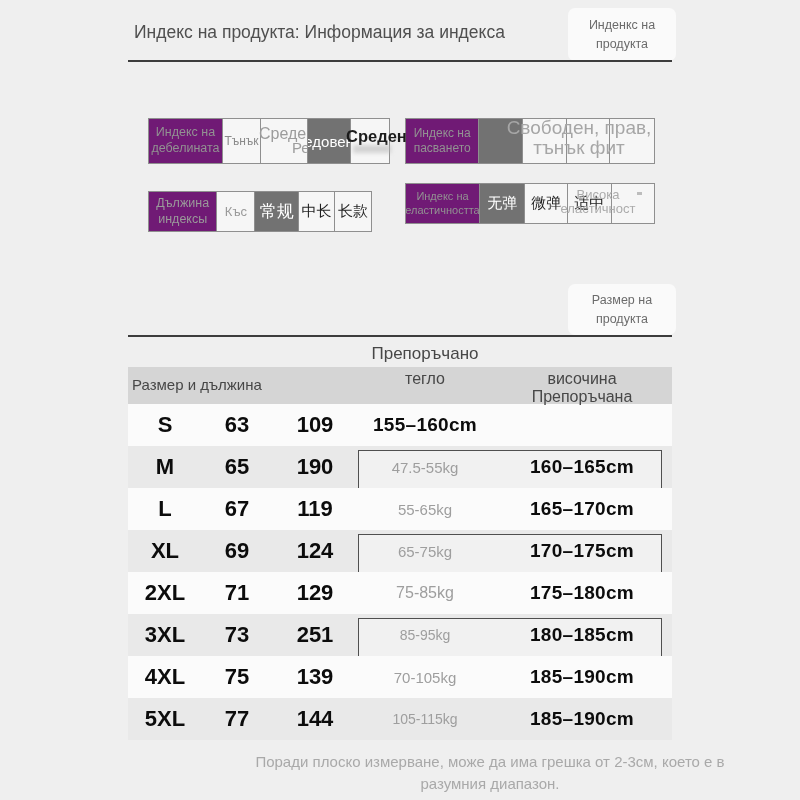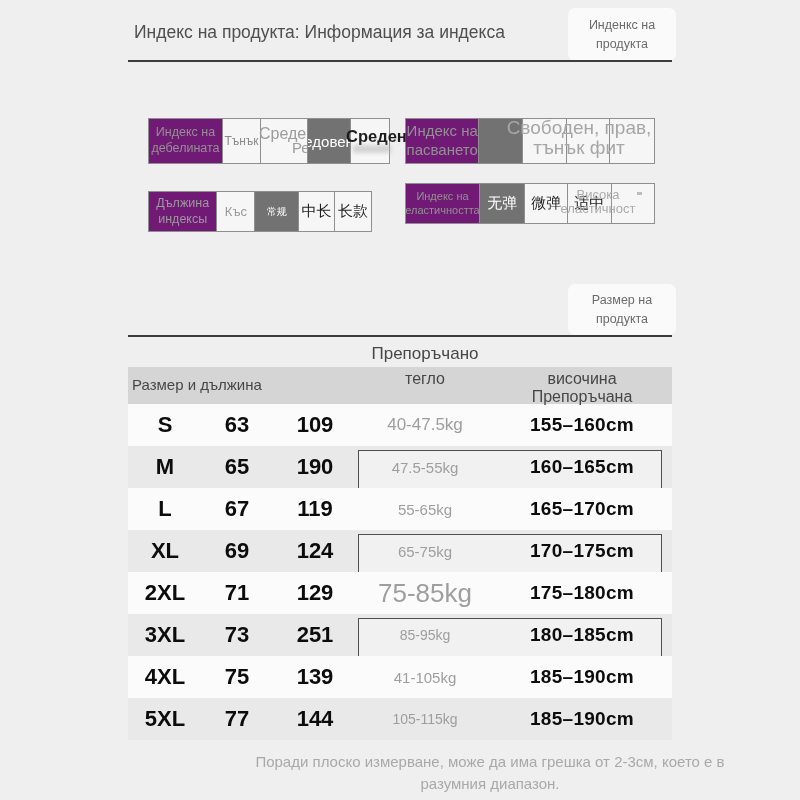--- a/index.html
+++ b/index.html
@@ -38,30 +38,30 @@
   .th-c3{width:43px;overflow:hidden;}
   .th-c3 span{position:absolute;left:-13px;top:14px;font-size:15px;white-space:nowrap;color:#fff;}
   .th-c4{width:39px;}
   .ov-sreden{left:110px;top:6px;font-size:16px;}
   .ov-redoven{left:143px;top:20px;font-size:15px;}
   .ov-sreden-bold{left:197px;top:8px;font-size:16.5px;font-weight:700;color:#1c1c1c;z-index:3;}
   .smudge{position:absolute;left:204px;top:26px;width:38px;height:8px;background:#b5b5b5;
           opacity:.55;filter:blur(2px);z-index:3;}
 
   
-  .blk-fit .lab{width:73px;font-size:15px;text-align:center;}
+  .blk-fit .lab{width:73px;font-size:12px;text-align:center;}
   .fit-c{width:44px;}
   .fit-last{width:45px;}
   .ov-fit{left:88px;top:-1px;width:170px;text-align:center;font-size:19px;line-height:20px;
           color:#a6a6a6;white-space:normal;z-index:3;}
 
   
   .blk-length .lab{width:73px;font-size:12.5px;color:#9a9a9a;}
   .len-c1{width:41px;font-size:13px;color:#9a9a9a;}
-  .len-c2{width:47px;font-size:10px;}
+  .len-c2{width:47px;font-size:17px;}
   .len-c3{width:39px;font-size:15px;color:#1f1f1f;}
   .len-c4{width:40px;font-size:15px;color:#1f1f1f;}
 
   
   .blk-elastic .lab{width:73px;font-size:11px;}
   .el-c1{width:46px;font-size:15px;}
   .el-c2{width:43px;font-size:15px;color:#1f1f1f;}
   .el-c3{width:44px;font-size:15px;color:#1f1f1f;}
   .el-c4{width:44px;}
   .ov-elastic{left:132px;top:4px;width:120px;text-align:center;font-size:13px;line-height:14px;
@@ -82,21 +82,21 @@
   .trow{position:relative;display:grid;grid-template-columns:74px 70px 86px 134px 180px;
         height:42px;align-items:center;background:#fbfbfb;}
   .trow.shaded{background:#e9e9e9;}
   .trow.boxed::after{content:"";position:absolute;left:230px;width:304px;top:4px;bottom:-4px;
         border:1.5px solid #4f4f4f;background:rgba(252,252,252,0.4);box-sizing:border-box;z-index:0;}
   .tc{text-align:center;position:relative;z-index:1;}
   .c-size,.c-len,.c-chest{font-size:22px;font-weight:700;color:#0c0c0c;}
   .c-weight{font-size:15px;color:#9e9e9e;}
   .c-height{font-size:19px;font-weight:700;color:#0c0c0c;letter-spacing:.3px;}
   .trow[data-row="0"] .c-weight{font-size:17px;}
-  .trow[data-row="4"] .c-weight{font-size:26px;}
+  .trow[data-row="4"] .c-weight{font-size:16px;}
   .trow[data-row="5"] .c-weight{font-size:14px;}
   .trow[data-row="7"] .c-weight{font-size:14px;}
 
   .footer{position:absolute;left:150px;top:751px;width:680px;text-align:center;
           font-size:15px;color:#a9a9a9;line-height:22px;}
   .footer span{display:block;}
 </style>
 </head>
 <body>
 
@@ -163,21 +163,20 @@
   <div class="hlbl h-height">
     <span style="display:block">височина</span>
     <span style="display:block">Препоръчана</span>
   </div>
 
   <div class="rows">
     <div class="trow" data-row="0">
       <div class="tc c-size">S</div>
       <div class="tc c-len">63</div>
       <div class="tc c-chest">109</div>
-      <div class="tc c-weight">40-47.5kg</div>
       <div class="tc c-height">155–160cm</div>
     </div>
     <div class="trow shaded boxed" data-row="1">
       <div class="tc c-size">M</div>
       <div class="tc c-len">65</div>
       <div class="tc c-chest">190</div>
       <div class="tc c-weight">47.5-55kg</div>
       <div class="tc c-height">160–165cm</div>
     </div>
     <div class="trow" data-row="2">
@@ -205,21 +204,21 @@
       <div class="tc c-size">3XL</div>
       <div class="tc c-len">73</div>
       <div class="tc c-chest">251</div>
       <div class="tc c-weight">85-95kg</div>
       <div class="tc c-height">180–185cm</div>
     </div>
     <div class="trow" data-row="6">
       <div class="tc c-size">4XL</div>
       <div class="tc c-len">75</div>
       <div class="tc c-chest">139</div>
-      <div class="tc c-weight">41-105kg</div>
+      <div class="tc c-weight">70-105kg</div>
       <div class="tc c-height">185–190cm</div>
     </div>
     <div class="trow shaded" data-row="7">
       <div class="tc c-size">5XL</div>
       <div class="tc c-len">77</div>
       <div class="tc c-chest">144</div>
       <div class="tc c-weight">105-115kg</div>
       <div class="tc c-height">185–190cm</div>
     </div>
   </div>

